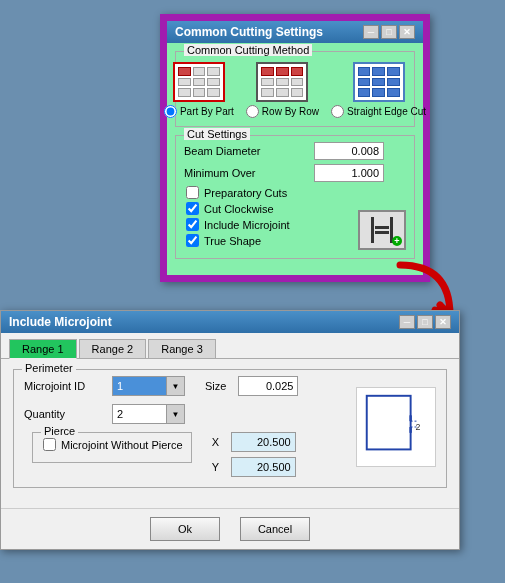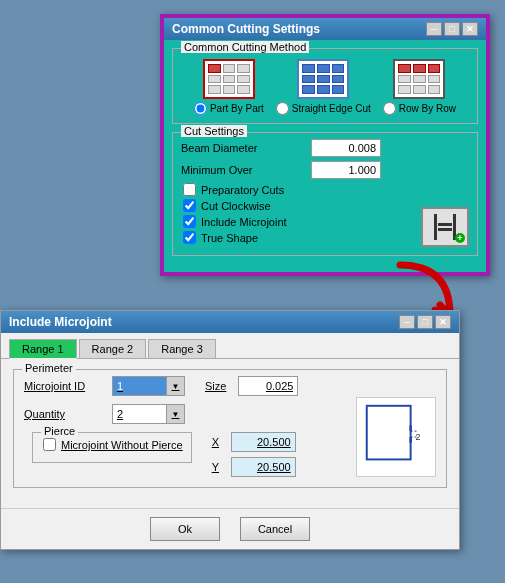--- a/index.html
+++ b/index.html
@@ -11,23 +11,23 @@
       font-size: 12px;
       position: relative;
       overflow: hidden;
     }
 
     
     .dialog-main {
       position: absolute;
       top: 14px;
       left: 160px;
-      width: 330px;
-      background: #14b8a6;
-      border: 4px solid #a21caf;
+      width: 270px;
+      background: #86efac;
+      border: 7px solid #a21caf;
       box-shadow: 2px 2px 8px rgba(0,0,0,0.4);
     }
     .dialog-titlebar {
       background: linear-gradient(to bottom, #4a90c8, #2e6fa8);
       color: white;
       padding: 4px 8px;
       font-size: 12px;
       font-weight: bold;
       display: flex;
       align-items: center;
@@ -413,52 +413,52 @@
             <div class="grid-cell"></div>
             <div class="grid-cell"></div>
           </div>
           <label class="radio-label">
             <input type="radio" name="cuttingMethod" checked="" style="">
             <span>Part By Part</span>
           </label>
         </div>
 
         <div class="cutting-option">
+          <div class="grid-icon">
+            <div class="grid-cell highlight"></div>
+            <div class="grid-cell highlight"></div>
+            <div class="grid-cell highlight"></div>
+            <div class="grid-cell"></div>
+            <div class="grid-cell"></div>
+            <div class="grid-cell"></div>
+            <div class="grid-cell"></div>
+            <div class="grid-cell"></div>
+            <div class="grid-cell"></div>
+          </div>
+          <label class="radio-label">
+            <input type="radio" name="cuttingMethod" style="">
+            <span>Row By Row</span>
+          </label>
+        </div>
+
+        <div class="cutting-option">
           <div class="grid-icon" style="border-color: #4a7fc0;">
             <div class="grid-cell highlight-blue"></div>
             <div class="grid-cell highlight-blue"></div>
             <div class="grid-cell highlight-blue"></div>
             <div class="grid-cell highlight-blue"></div>
             <div class="grid-cell highlight-blue"></div>
             <div class="grid-cell highlight-blue"></div>
             <div class="grid-cell highlight-blue"></div>
             <div class="grid-cell highlight-blue"></div>
             <div class="grid-cell highlight-blue"></div>
           </div>
           <label class="radio-label">
             <input type="radio" name="cuttingMethod" style="">
             <span>Straight Edge Cut</span>
-          </label>
-        </div>
-
-        <div class="cutting-option">
-          <div class="grid-icon">
-            <div class="grid-cell highlight"></div>
-            <div class="grid-cell highlight"></div>
-            <div class="grid-cell highlight"></div>
-            <div class="grid-cell"></div>
-            <div class="grid-cell"></div>
-            <div class="grid-cell"></div>
-            <div class="grid-cell"></div>
-            <div class="grid-cell"></div>
-            <div class="grid-cell"></div>
-          </div>
-          <label class="radio-label">
-            <input type="radio" name="cuttingMethod" style="">
-            <span>Row By Row</span>
           </label>
         </div>
       </div>
     </div>
 
     <div class="group-box" style="position: relative;">
       <span class="group-box-label">Cut Settings</span>
 
       <div class="settings-row">
         <span class="settings-label">Beam Diameter</span>
@@ -523,21 +523,21 @@
   <div class="tabs-bar">
     <div class="tab active">Range 1</div>
     <div class="tab">Range 2</div>
     <div class="tab">Range 3</div>
   </div>
 
   <div class="tab-content">
     <div class="perimeter-group">
       <span class="perimeter-label">Perimeter</span>
 
-      <div style="display: flex; gap: 10px; align-items: flex-end; text-decoration: underline;">
+      <div style="display: flex; gap: 10px; align-items: center;">
 
         <div style="flex: 1;">
 
           <div class="field-row">
             <span class="field-label">Microjoint ID</span>
             <div class="dropdown-container">
               <input class="dropdown-input" type="text" value="1" style="">
               <div class="dropdown-arrow">▼</div>
             </div>
             <span class="size-label" style="margin-left:12px;">Size</span>

